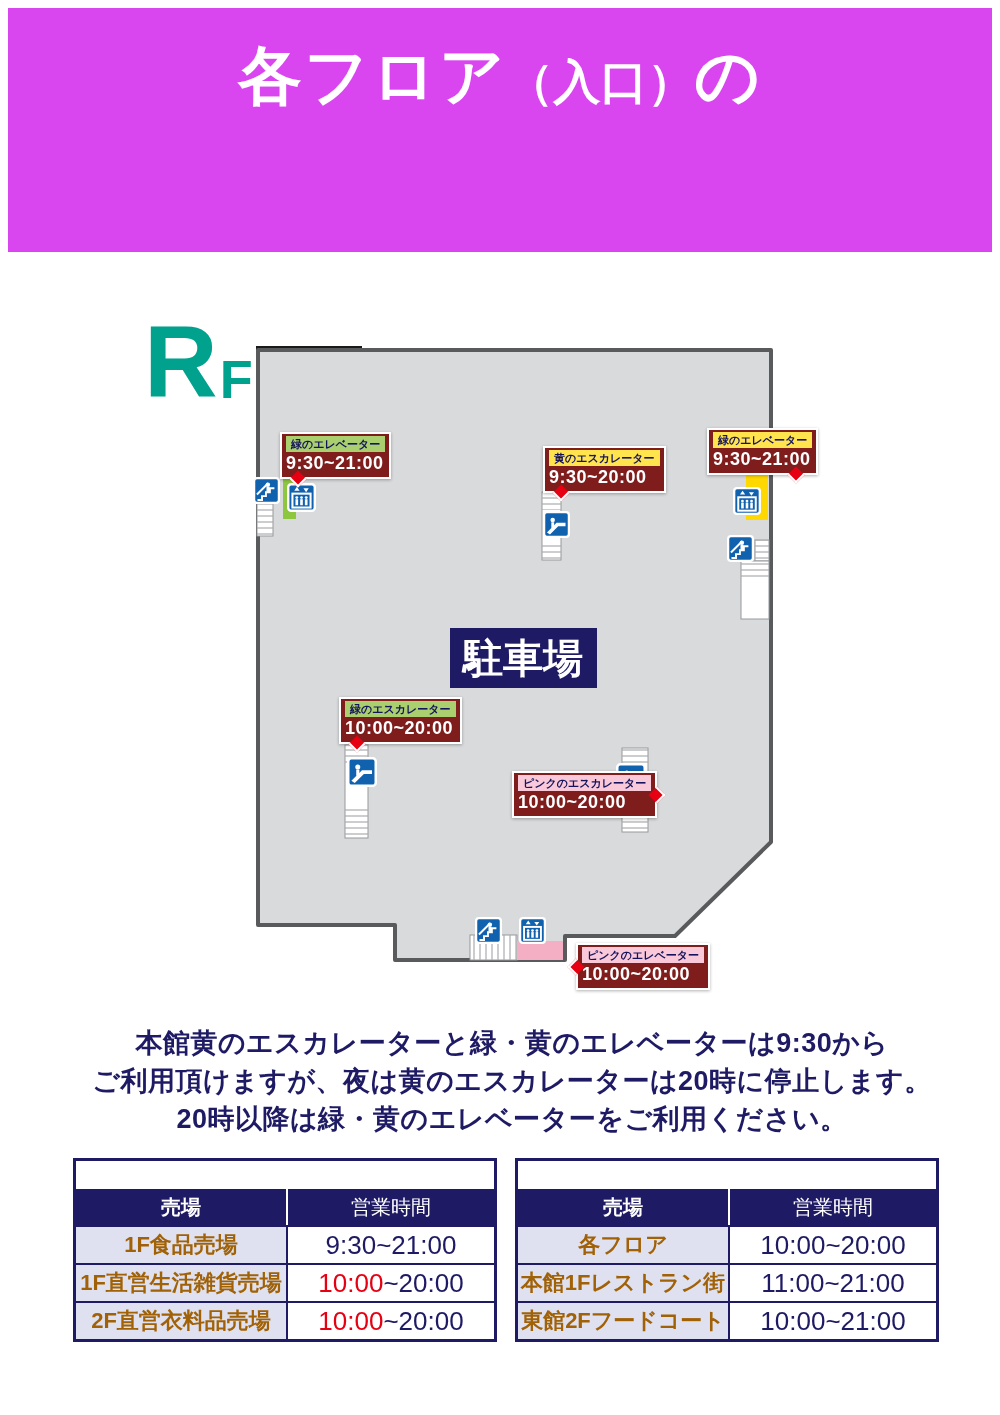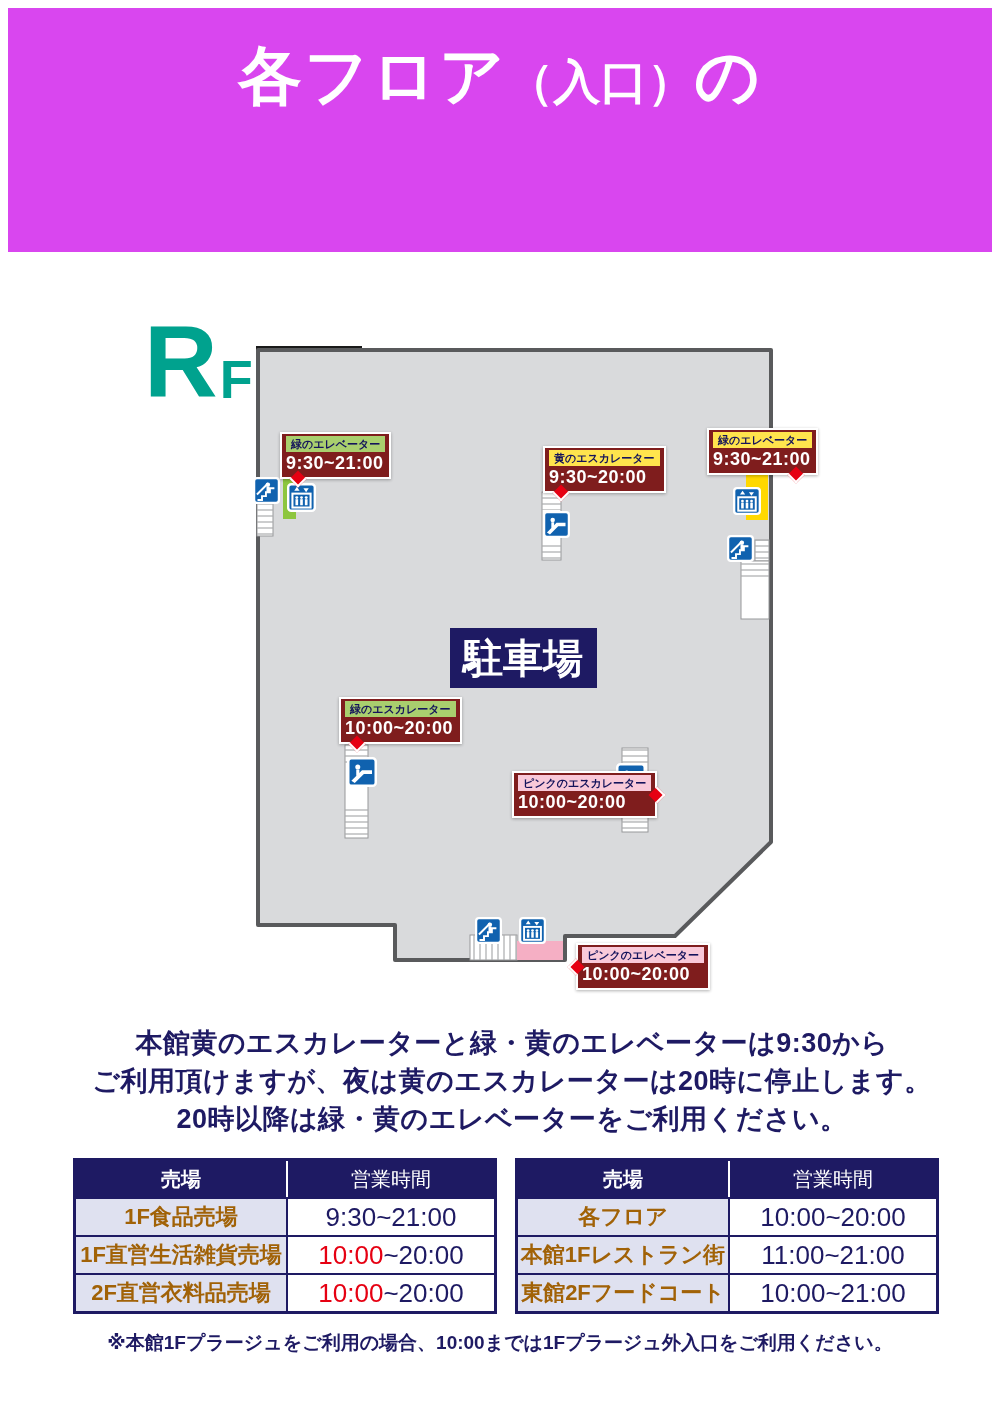--- a/index.html
+++ b/index.html
@@ -53,21 +53,21 @@
 
   
   .notice { position:absolute; left:12px; top:1024px; width:1000px; text-align:center;
             color:#1e1a63; font-weight:bold; font-size:27px; line-height:38px; letter-spacing:.5px; }
 
   
   .htable { position:absolute; top:1158px; border:3px solid #1e1a63; background:#fff; }
   .ht-left  { left:73px;  }
   .ht-right { left:515px; }
   .hrow { display:flex; border-top:2px solid #1e1a63; }
-  .hrow:first-child { border-top:none; }
+  .hrow:first-child { border-top:none;margin-top:28px; }
   .hc { height:36px; display:flex; align-items:center; justify-content:center; }
   .hc-label { width:212px; border-right:2px solid #1e1a63; background:#dfe1f0;
               color:#a16207; font-size:22px; font-weight:bold; }
   .hc-time  { width:206px; background:#fff; color:#1e1a63; font-size:26px; font-weight:normal; }
   .hrow-head .hc-label, .hrow-head .hc-time { background:#1e1a63; color:#fff; font-size:20px; }
   .hrow-head .hc-label { border-right:2px solid #fff; }
   .red { color:#e60012; }
 
   
   .footnote { position:absolute; left:0; top:1330px; width:1000px; text-align:center;
@@ -267,15 +267,14 @@
     </div>
     <div class="hrow">
       <div class="hc hc-label">東館2Fフードコート</div>
       <div class="hc hc-time">
           <span class="red"></span>
           <span>10:00~21:00</span>
         </div>
     </div>
   </div>
 
-  <div class="footnote">※本館1Fプラージュをご利用の場合、10:00までは1Fプラージュ外入口をご利用ください。</div>
 
 </div>
 
 </body></html>

